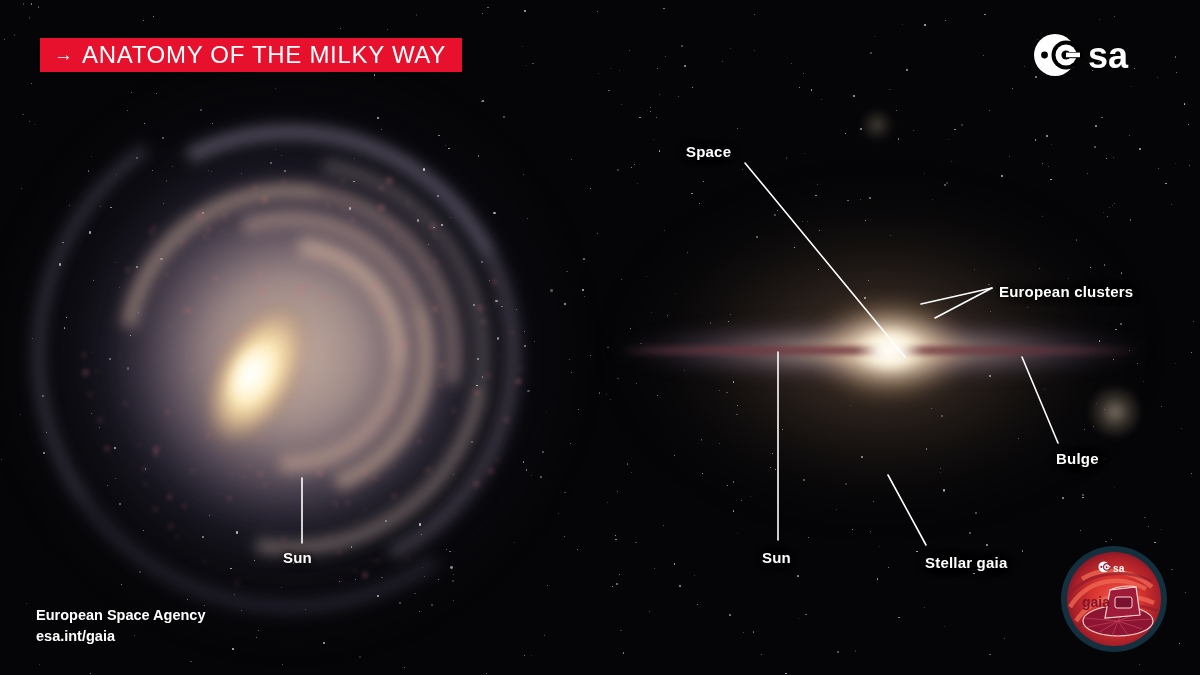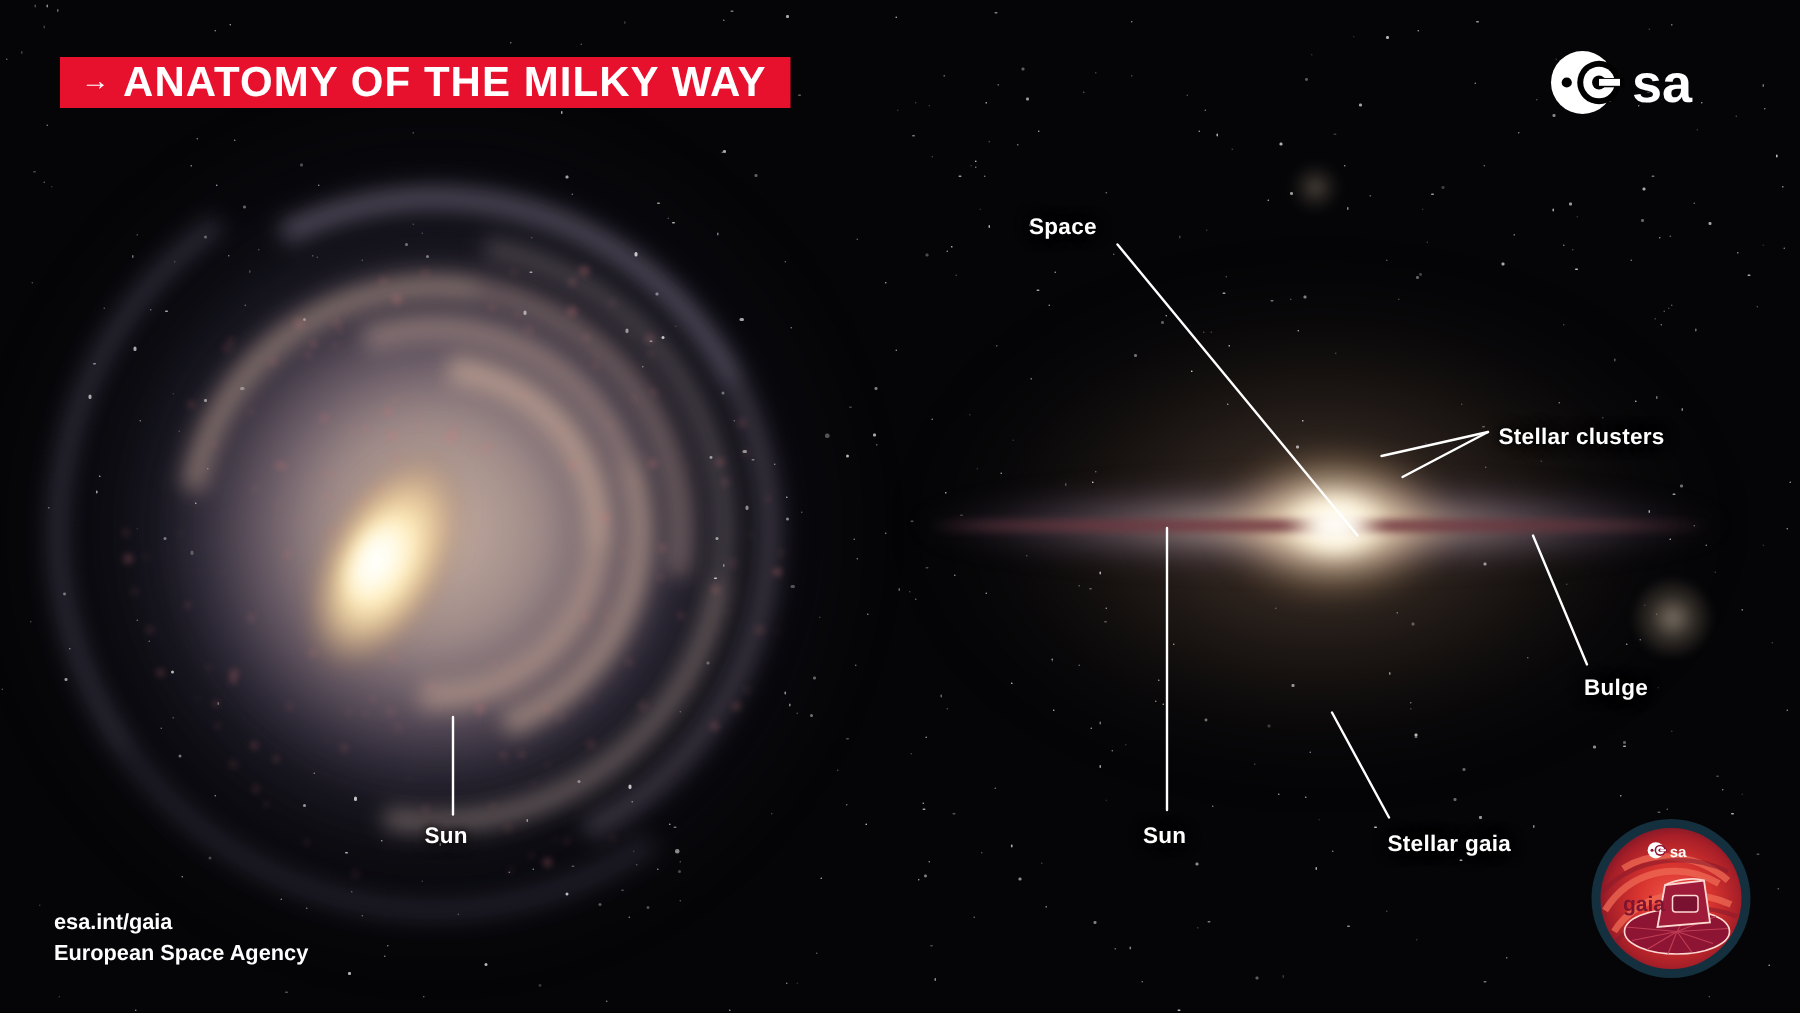--- a/index.html
+++ b/index.html
@@ -190,21 +190,21 @@
     position:absolute; left:40px; top:38px; height:34px;
     display:flex; align-items:center; gap:9px;
     padding:0 16px 0 14px;
     background:#e8112d;
   }
   #title-banner .arrow {
     color:#fff; font-size:19px; font-weight:bold; line-height:1;
     transform:translateY(-1px);
   }
   #title-banner .ttext {
-    color:#fff; font-size:28px; font-weight:bold;
+    color:#fff; font-size:24px; font-weight:normal;
     letter-spacing:0.7px; line-height:1;
   }
 
   
   #esa-logo {
     position:absolute; right:30px; top:32px;
     height:46px; display:flex; align-items:center;
   }
 
   
@@ -950,21 +950,21 @@
       <line x1="1022" y1="357" x2="1058" y2="443"></line>
 
       <line x1="778" y1="352" x2="778" y2="540"></line>
 
       <line x1="888" y1="475" x2="926" y2="545"></line>
     </g>
   </svg>
 
   <div class="ann-label" style="left:686px; top:143px;">Space</div>
 
-  <div class="ann-label" style="left:999px; top:283px;">Stellar clusters</div>
+  <div class="ann-label" style="left:999px; top:283px;">European clusters</div>
 
   <div class="ann-label" style="left:1056px; top:450px;">Bulge</div>
 
   <div class="ann-label" style="left:762px; top:549px;">Sun</div>
 
   <div class="ann-label" style="left:925px; top:554px;">Stellar gaia</div>
 
   <div class="ann-label" style="left:283px; top:549px;">Sun</div>
 
   <div id="title-banner">
@@ -982,22 +982,22 @@
       <circle cx="36" cy="23" r="10.5" fill="#ffffff"></circle>
       <circle cx="36" cy="23" r="4.6" fill="#000000"></circle>
       <rect x="36" y="20" width="17" height="6.2" fill="#000000"></rect>
       <rect x="36" y="20.6" width="14" height="4.6" fill="#ffffff"></rect>
 
       <text x="58" y="36" font-family="'Liberation Sans', sans-serif" font-size="36" font-weight="bold" fill="#ffffff">sa</text>
     </svg>
   </div>
 
   <div id="footer-credit">
+    <div>European Space Agency</div>
     <div>esa.int/gaia</div>
-    <div>European Space Agency</div>
   </div>
 
   <div id="gaia-badge">
     <svg width="108" height="108" viewBox="0 0 108 108">
       <defs>
         <clipPath id="badgeClip">
             <circle cx="54" cy="54" r="47"></circle>
           </clipPath>
         <radialGradient id="gaiaSpiral" cx="52%" cy="52%" r="58%">
           <stop offset="0%" stop-color="#f2574a"></stop>

